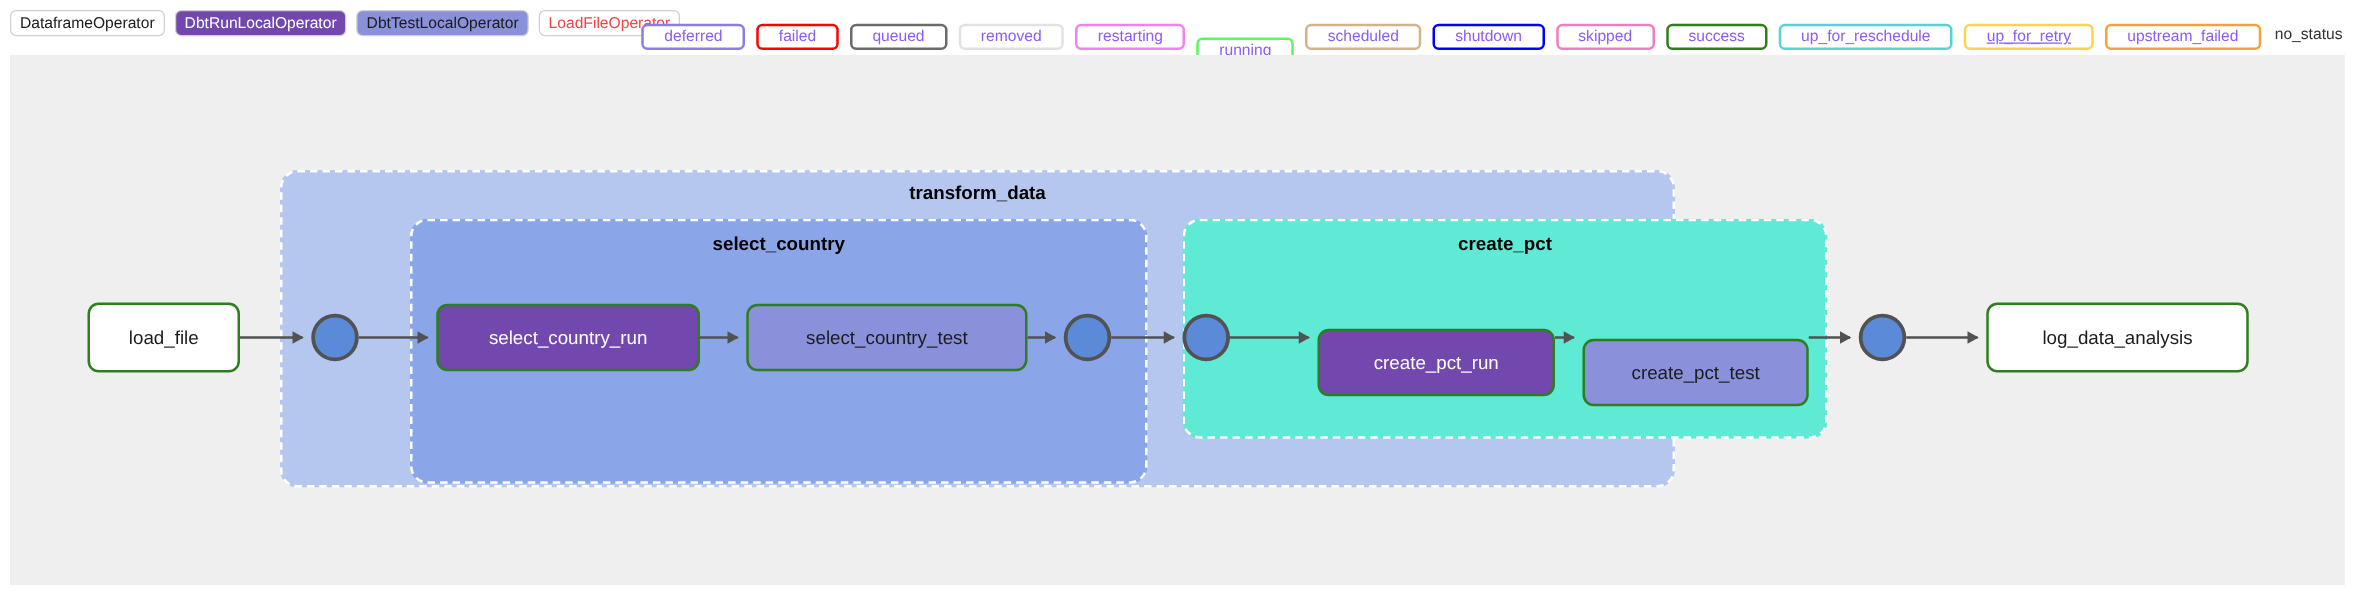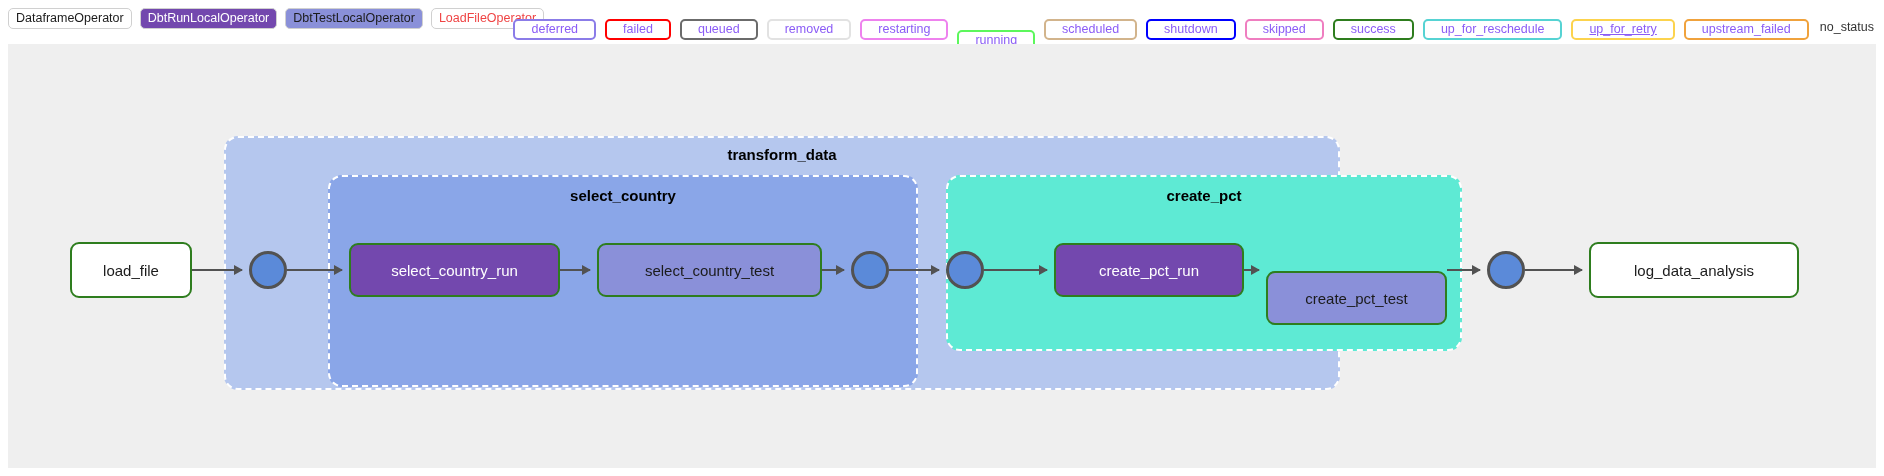--- a/index.html
+++ b/index.html
@@ -275,19 +275,19 @@
   <div class="join-node" id="join-2" style="background: rgb(91, 138, 217);"></div>
   <div class="join-node" id="join-3" style="background: rgb(91, 138, 217);"></div>
   <div class="join-node" id="join-4" style="background: rgb(91, 138, 217);"></div>
 
   <div class="task-node" id="node-load-file" style="background: rgb(255, 255, 255); border-color: rgb(46, 125, 30);">load_file</div>
 
   <div class="task-node op-run" id="node-select-country-run" style="background: rgb(115, 72, 174); border-color: rgb(46, 125, 30);">select_country_run</div>
 
   <div class="task-node op-test" id="node-select-country-test" style="background: rgb(138, 144, 217); border-color: rgb(46, 125, 30);">select_country_test</div>
 
-  <div class="task-node op-run" id="node-create-pct-run" style="background: rgb(115, 72, 174); border-color: rgb(46, 125, 30);">create_pct_run</div>
+  <div class="task-node op-run" id="node-create-pct-run" style="background: rgb(115, 72, 174); border-color: rgb(46, 125, 30); margin-top: 20px;">create_pct_run</div>
 
   <div class="task-node op-test" id="node-create-pct-test" style="background: rgb(138, 144, 217); border-color: rgb(46, 125, 30); margin-top: 28px;">create_pct_test</div>
 
   <div class="task-node" id="node-log-data-analysis" style="background: rgb(255, 255, 255); border-color: rgb(46, 125, 30);">log_data_analysis</div>
 
 </div>
 
 </body></html>

